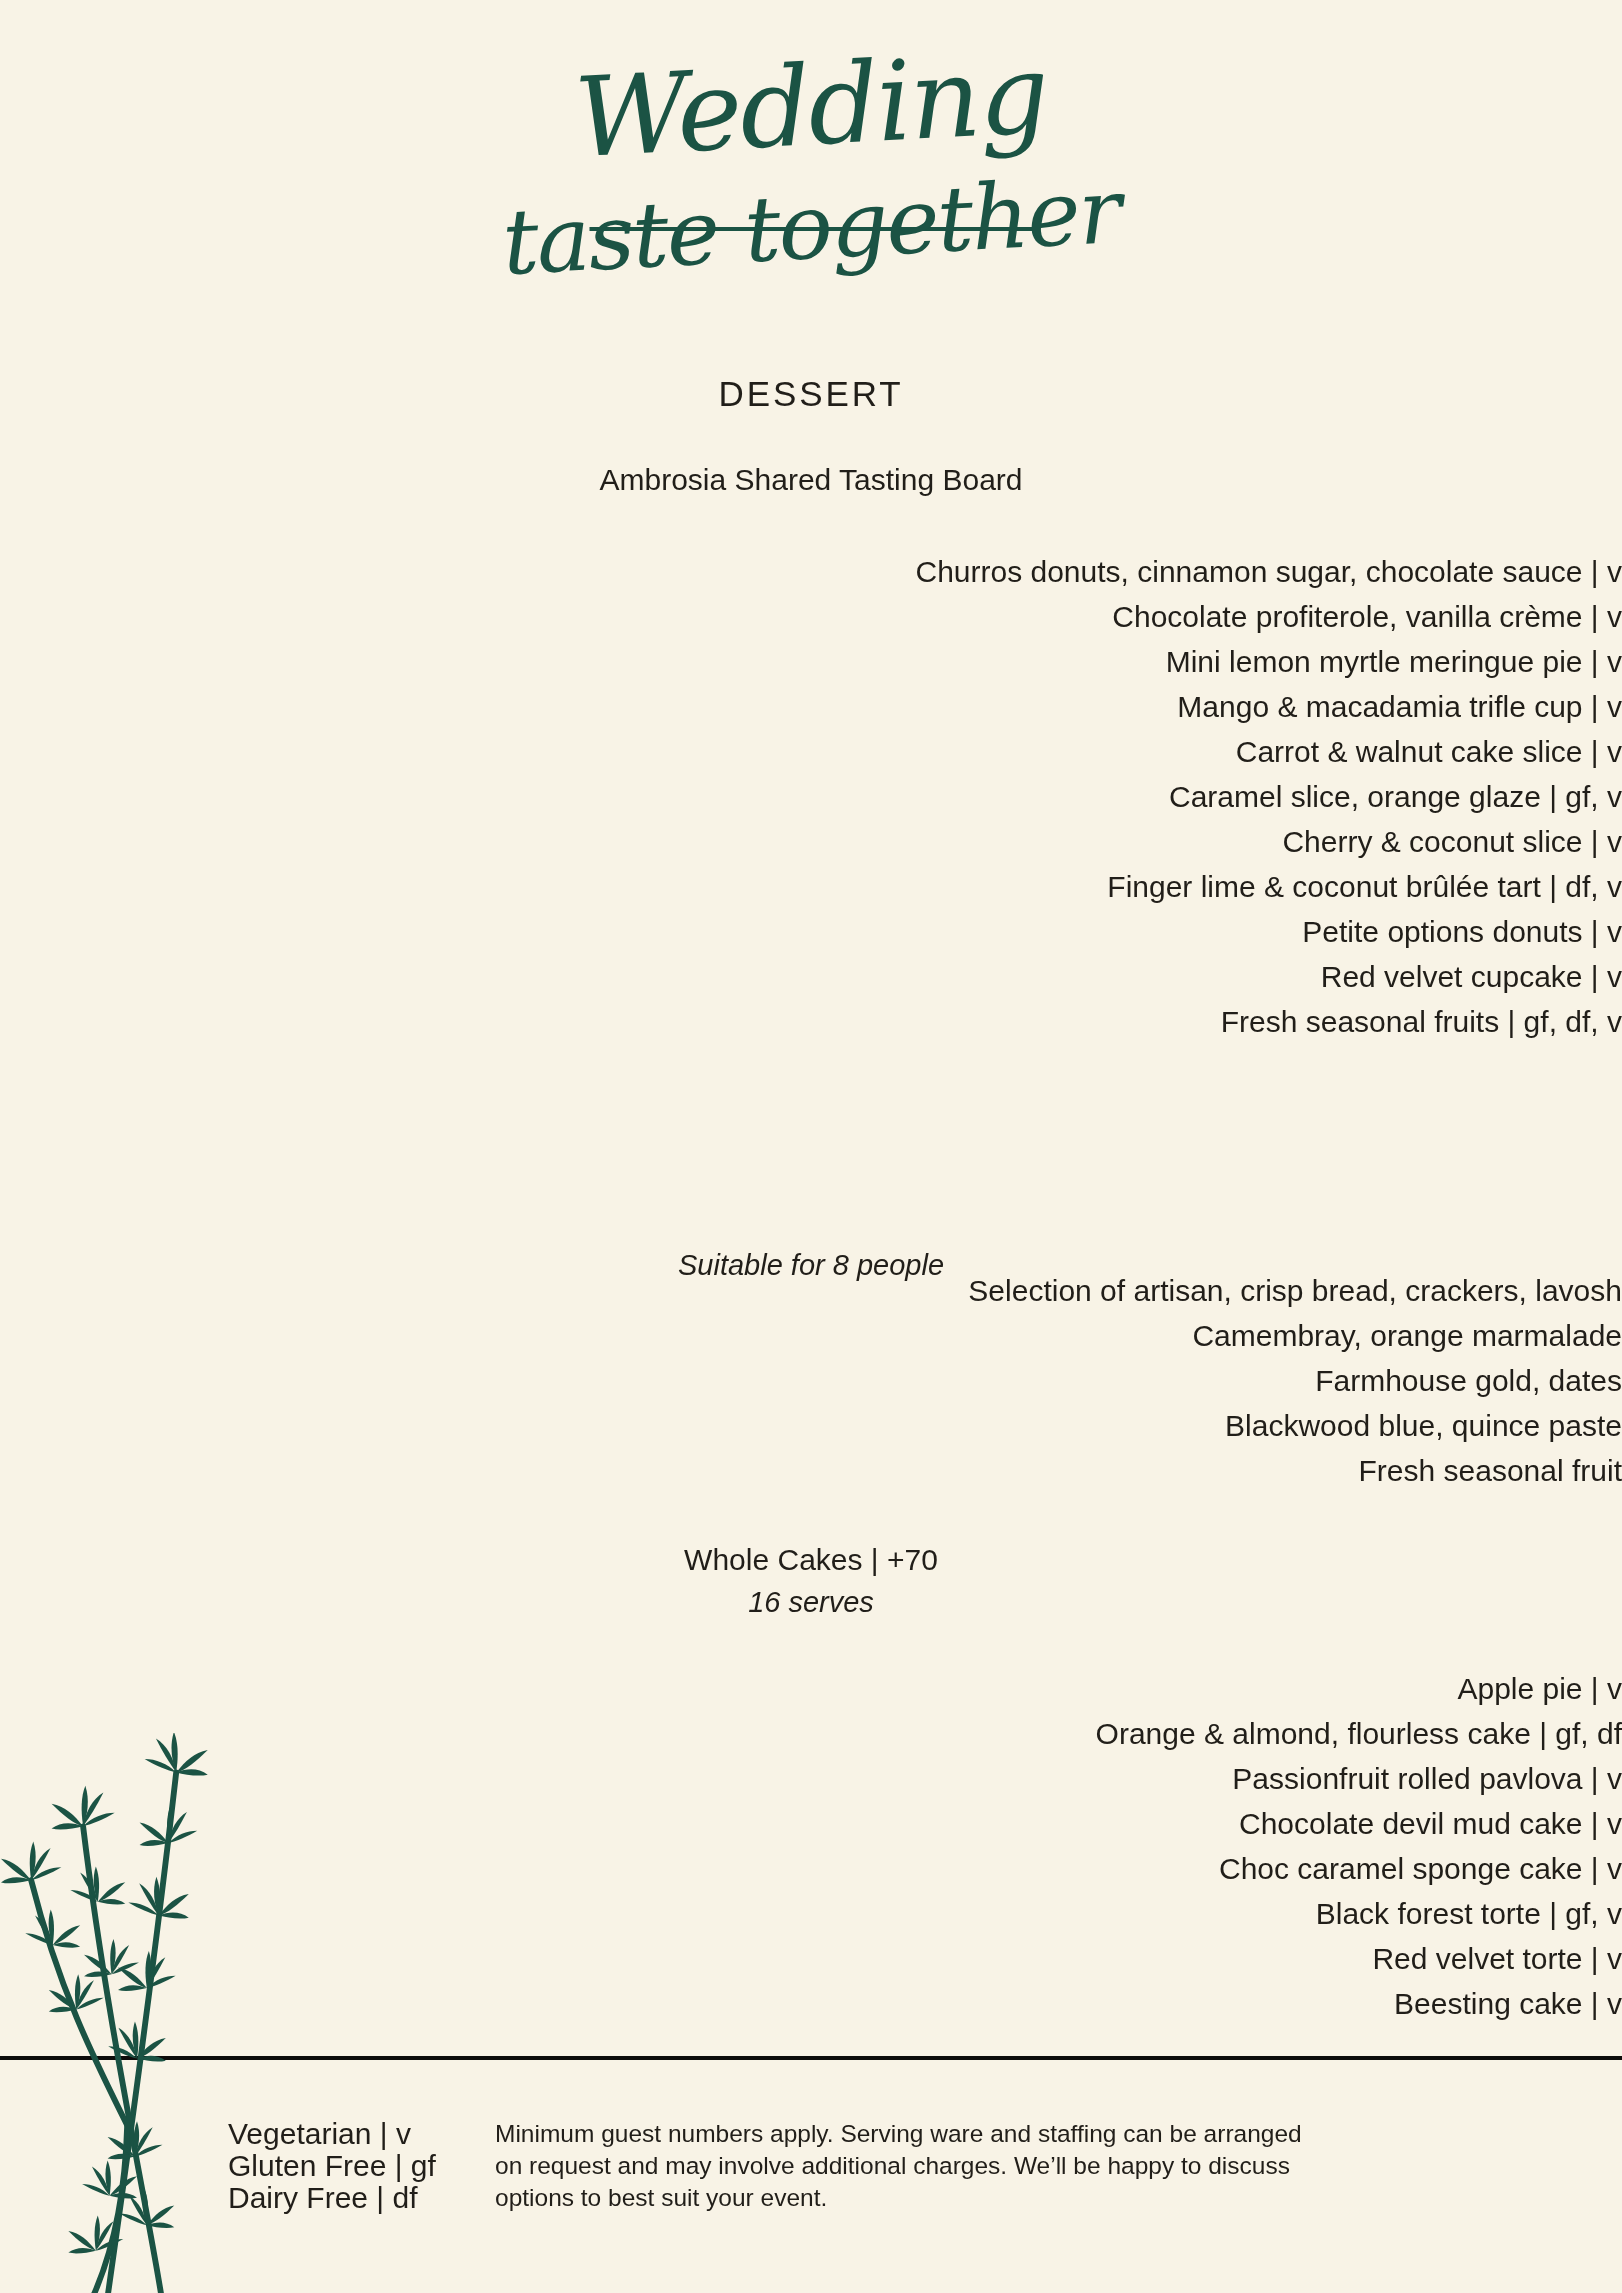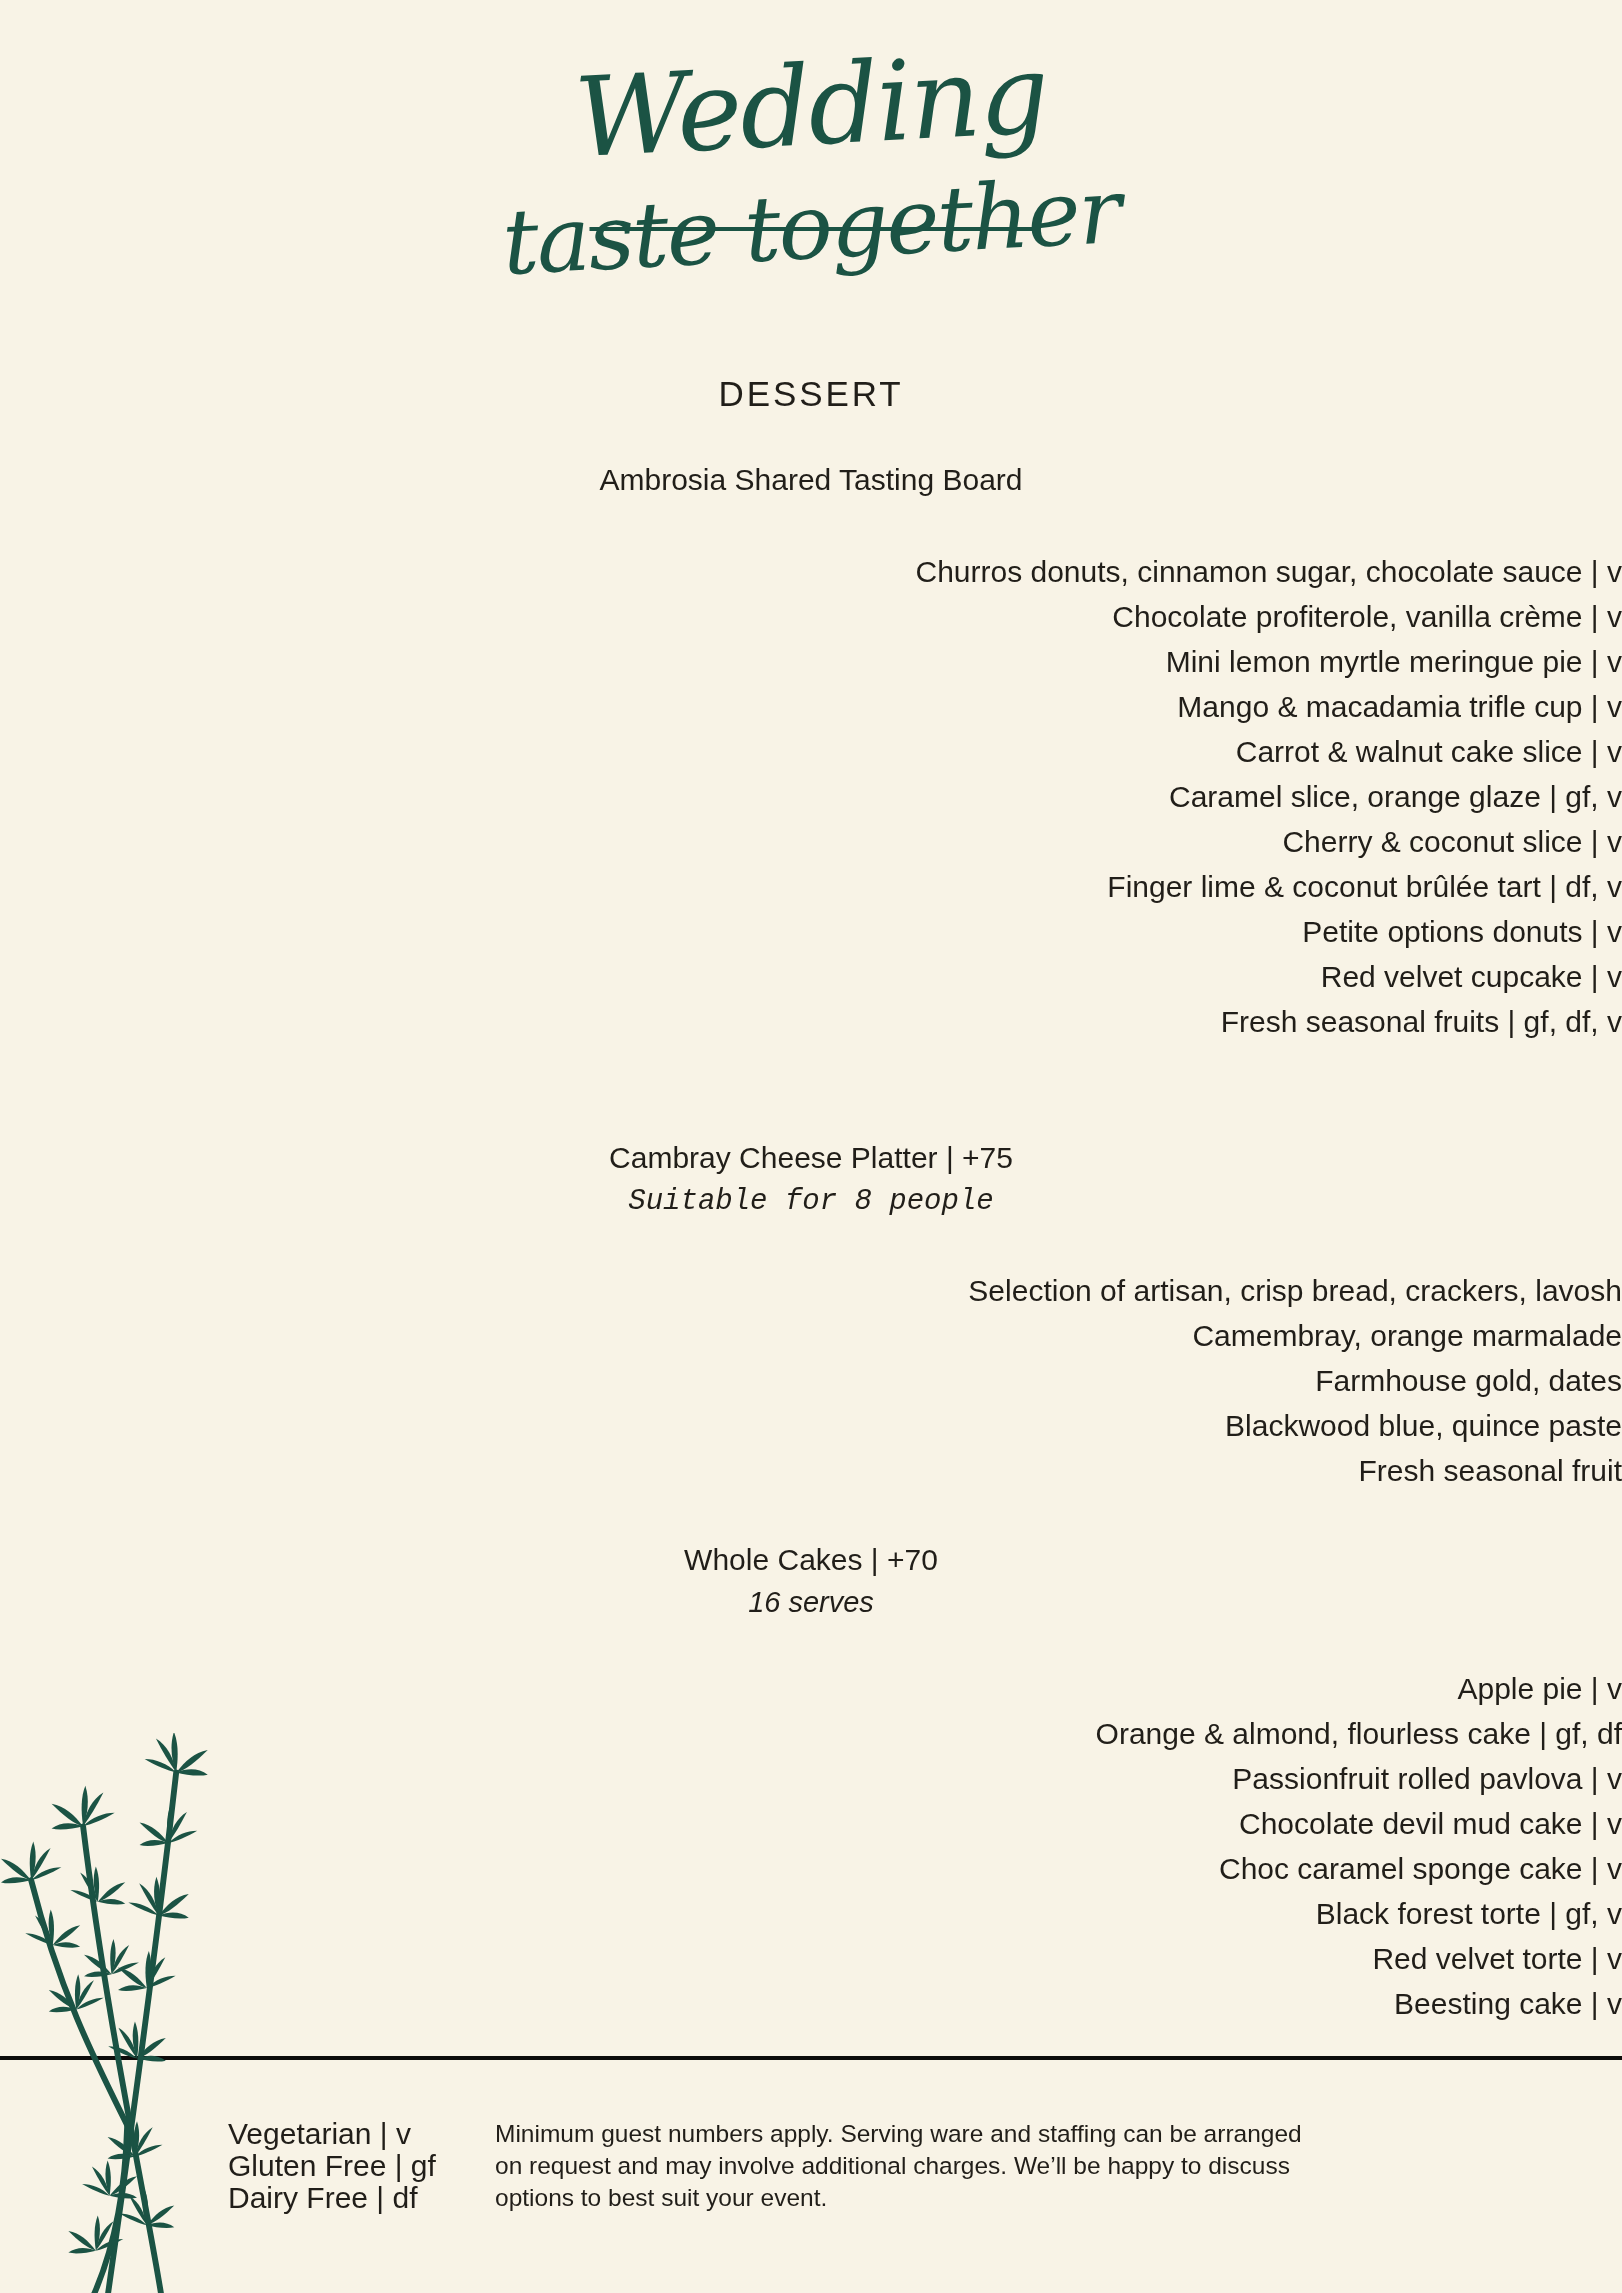--- a/index.html
+++ b/index.html
@@ -49,21 +49,21 @@
   .menu-list {
     position: absolute;
     left: 0; right: 0;
     text-align: right;
     font-size: 30px;
     line-height: 45px;
   }
   .t-sec1      { top: 463px; }
   .l-sec1      { top: 549px; }
   .t-sec2      { top: 1141px; }
-  .s-sec2      { top: 1185px; font-family: Liberation Mono, monospace; }
+  .s-sec2      { top: 1249px; }
   .l-sec2      { top: 1268px; }
   .t-sec3      { top: 1543px; }
   .s-sec3      { top: 1586px; text-align: center; }
   .l-sec3      { top: 1666px; }
   
   .footer-rule {
     position: absolute;
     top: 2056px;
     left: 0;
     width: 100%;
@@ -120,21 +120,20 @@
     <div>Mango &amp; macadamia trifle cup | v</div>
     <div>Carrot &amp; walnut cake slice | v</div>
     <div>Caramel slice, orange glaze | gf, v</div>
     <div>Cherry &amp; coconut slice | v</div>
     <div>Finger lime &amp; coconut brûlée tart | df, v</div>
     <div>Petite options donuts | v</div>
     <div>Red velvet cupcake | v</div>
     <div>Fresh seasonal fruits | gf, df, v</div>
   </div>
 
-  <div class="centered section-title t-sec2">Cambray Cheese Platter | +75</div>
   <div class="centered section-sub s-sec2">Suitable for 8 people</div>
   <div class="menu-list l-sec2">
     <div>Selection of artisan, crisp bread, crackers, lavosh</div>
     <div>Camembray, orange marmalade</div>
     <div>Farmhouse gold, dates</div>
     <div>Blackwood blue, quince paste</div>
     <div>Fresh seasonal fruit</div>
   </div>
 
   <div class="centered section-title t-sec3">Whole Cakes | +70</div>

